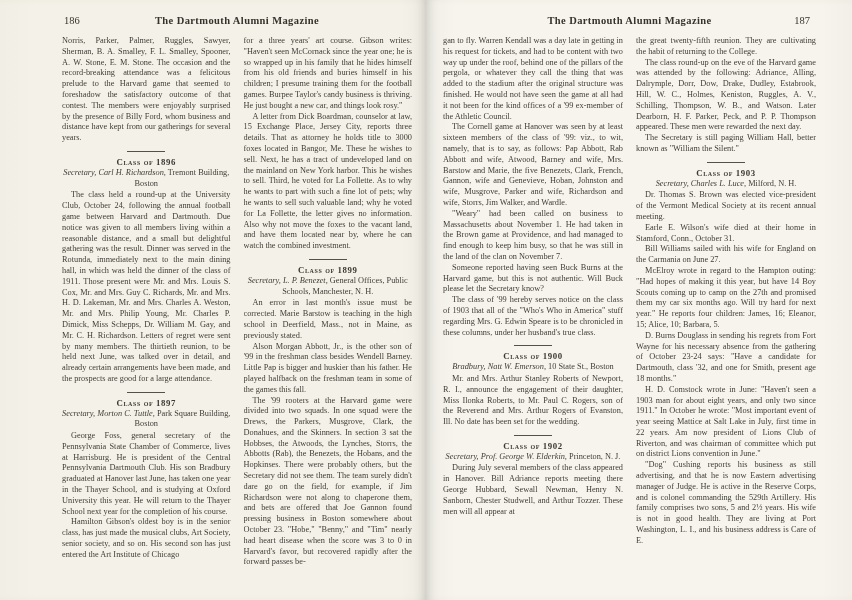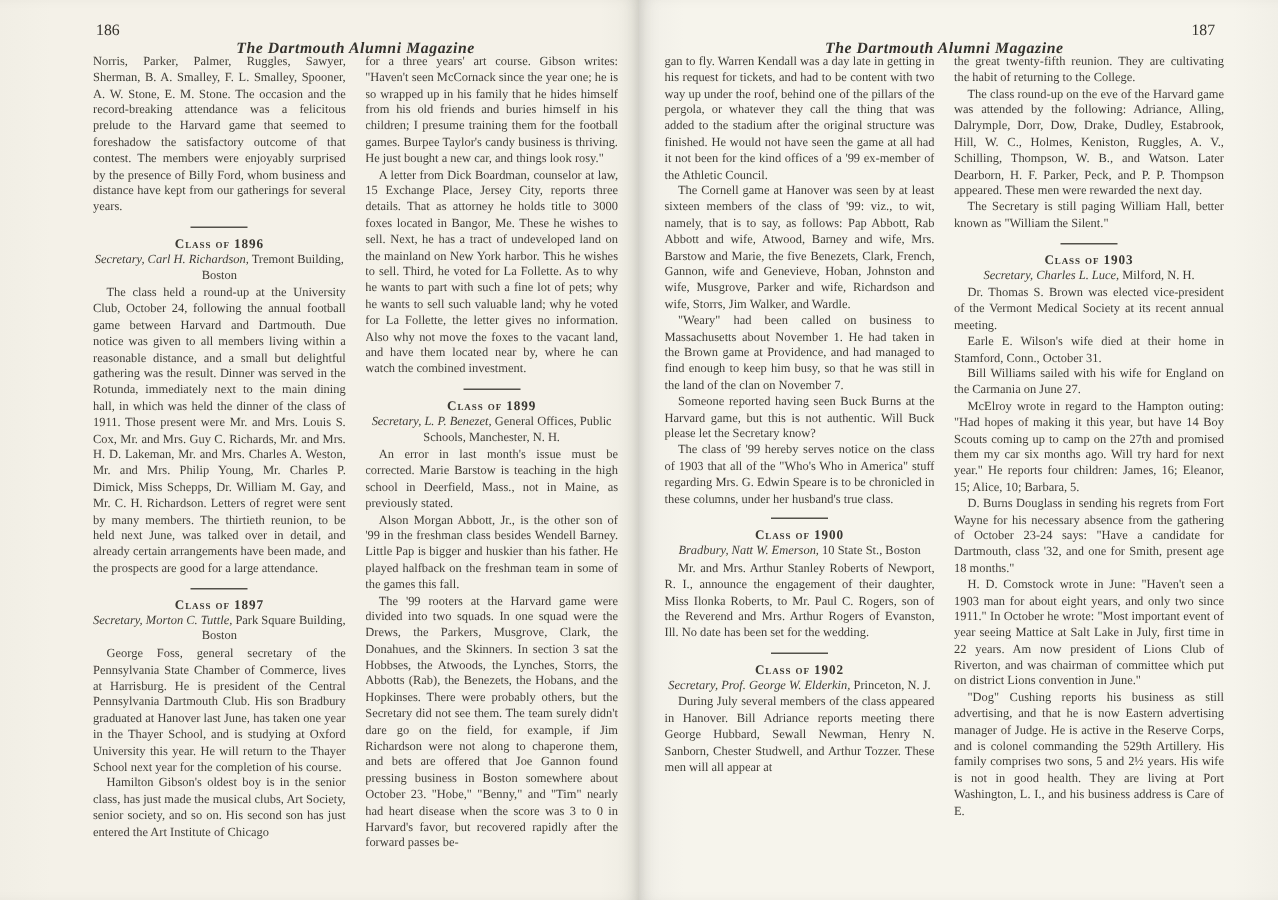--- a/index.html
+++ b/index.html
@@ -20,25 +20,24 @@
     box-shadow: inset -8px 0 12px -8px rgba(90,88,80,0.35);
   }
   .page-right {
     width: 426px;
     background: linear-gradient(90deg, #f0eee7 0%, #f6f4ec 7%, #f6f4ec 93%, #f1efe7 100%);
     padding: 15px 36px 0 17px;
     box-shadow: inset 8px 0 12px -8px rgba(90,88,80,0.35);
   }
   .page-header { position: relative; height: 21px; }
   .running-title {
-    position: absolute; left: 0; right: 0; top: 12px;
+    position: absolute; left: 0; right: 0; top: 0;
     text-align: center; font-weight: bold;
     font-size: 10.5px; letter-spacing: 0.4px; color: #35332d;
     white-space: nowrap;
-    font-style: italic;
   }
   .page-num { position: absolute; top: 0; font-size: 10.5px; color: #35332d; }
   .page-num.num-left { left: 2px; }
   .page-num.num-right { right: 6px; }
   .page-body { display: flex; gap: 13px; }
   .col {
     flex: 1; height: 560px; overflow: hidden;
     font-size: 8.3px; line-height: 10.8px;
     text-align: justify; color: #3f3d37;
   }

